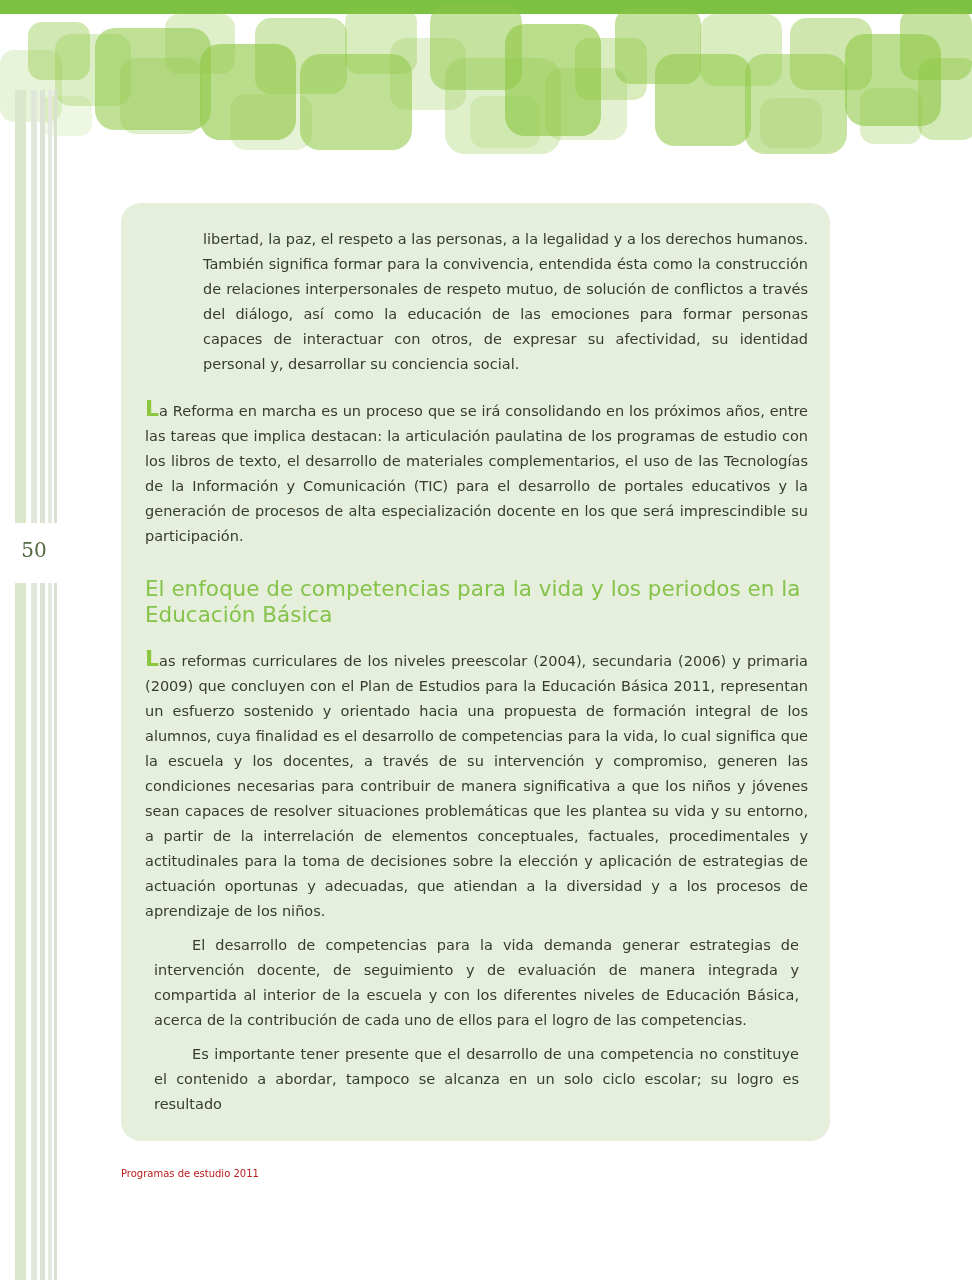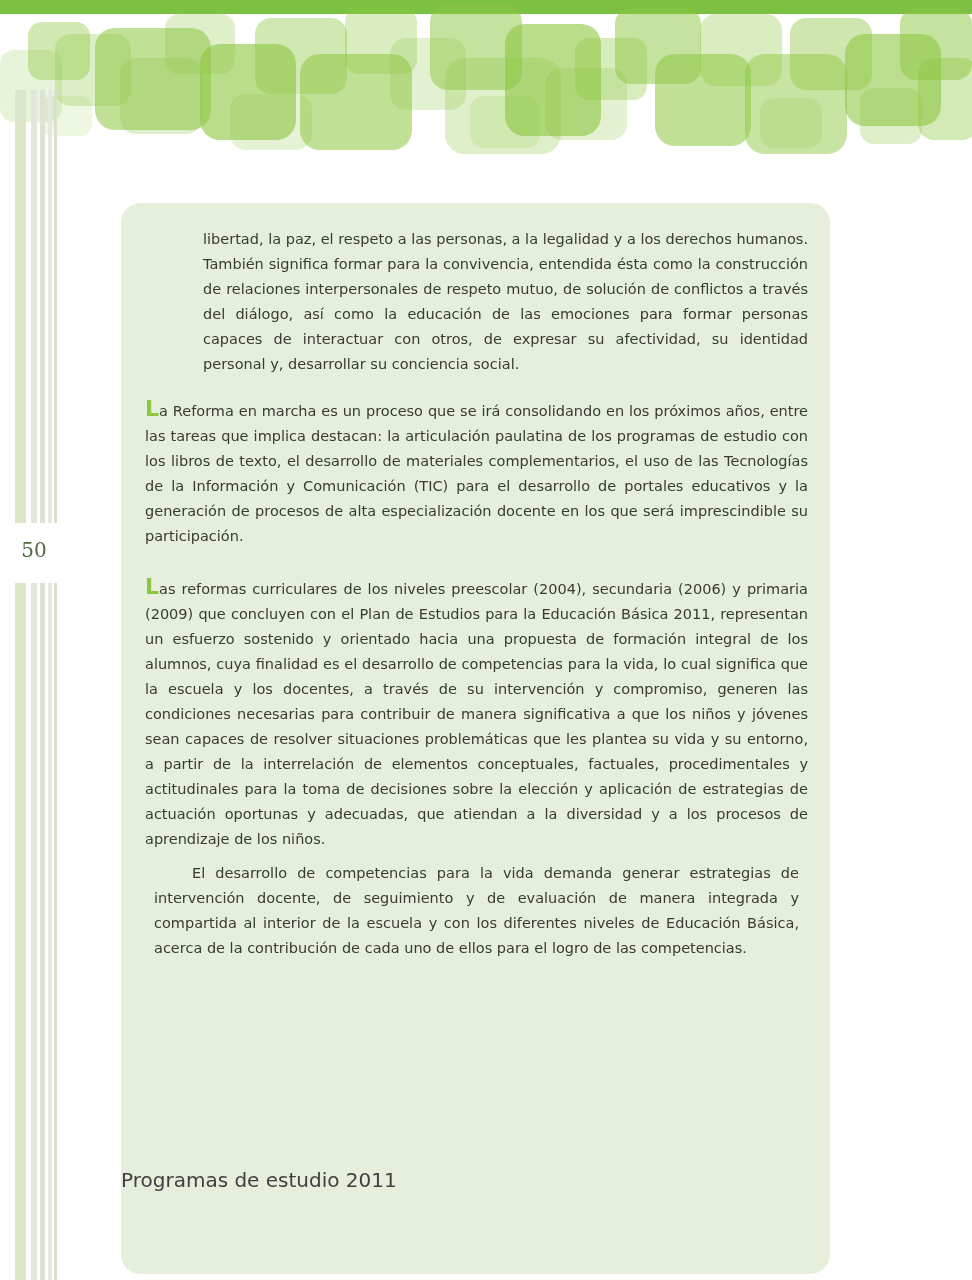--- a/index.html
+++ b/index.html
@@ -25,39 +25,39 @@
   .s3{left:40px;width:5px;background:#dce2d4;}
   .s4{left:48px;width:4px;background:#e4e8de;}
   .s5{left:54px;width:3px;background:#d9e0d0;}
   .page-number{
     position:absolute;left:12px;top:538px;width:44px;text-align:center;
     font-family:"DejaVu Serif","Liberation Serif",serif;
     font-size:20px;color:#50683f;
   }
   
   .content-box{
-    position:absolute;left:121px;top:203px;width:709px;height:1071px;
+    position:absolute;left:121px;top:203px;width:709px;height:938px;
     background:#e6efdc;border-radius:20px;box-sizing:border-box;
     padding:24px 22px 0 24px;overflow:hidden;
     color:#363c31;font-size:14.5px;line-height:25px;text-align:justify;
   }
   .quote{margin:0 0 21px 58px;}
   .para{margin:0 0 27px 0;}
   .drop-cap{
     color:#8cc63f;font-size:22px;line-height:22px;font-weight:bold;
   }
   .section-heading{
     color:#85c34a;font-size:21.5px;line-height:26px;font-weight:normal;
     margin:0 0 20px 0;text-align:left;
   }
   .indent{text-indent:38px;margin:9px;}
   
   .footer-text{
     position:absolute;left:121px;top:1168px;
-    color:#404040;font-size:20px;
+    color:#b91c1c;font-size:10px;
   }
 </style>
 </head>
 <body>
 
 <div class="top-bar"></div>
 <div class="collage" id="collage">
     <div style="left: 0px; top: 50px; width: 62px; height: 72px; border-radius: 14px; background: rgb(140, 198, 63); opacity: 0.2;"></div>
     <div style="left: 28px; top: 22px; width: 62px; height: 58px; border-radius: 14px; background: rgb(140, 198, 63); opacity: 0.4;"></div>
     <div style="left: 55px; top: 34px; width: 76px; height: 72px; border-radius: 16px; background: rgb(140, 198, 63); opacity: 0.3;"></div>
@@ -103,20 +103,22 @@
   <div class="stripe s3"></div>
   <div class="stripe s4"></div>
   <div class="stripe s5"></div>
 </div>
 
 <div class="content-box">
   <p class="quote">libertad, la paz, el respeto a las personas, a la legalidad y a los derechos humanos. También significa formar para la convivencia, entendida ésta como la construcción de relaciones interpersonales de respeto mutuo, de solución de conflictos a través del diálogo, así como la educación de las emociones para formar personas capaces de interactuar con otros, de expresar su afectividad, su identidad personal y, desarrollar su conciencia social.</p>
 
   <p class="para"><span class="drop-cap">L</span><span>a Reforma en marcha es un proceso que se irá consolidando en los próximos años, entre las tareas que implica destacan: la articulación paulatina de los programas de estudio con los libros de texto, el desarrollo de materiales complementarios, el uso de las Tecnologías de la Información y Comunicación (TIC) para el desarrollo de portales educativos y la generación de procesos de alta especialización docente en los que será imprescindible su participación.</span></p>
 
+  <h2 class="section-heading">El enfoque de competencias para la vida y los periodos en la Educación Básica</h2>
 
   <p class="para" style="margin-bottom:0"><span class="drop-cap">L</span><span>as reformas curriculares de los niveles preescolar (2004), secundaria (2006) y primaria (2009) que concluyen con el Plan de Estudios para la Educación Básica 2011, representan un esfuerzo sostenido y orientado hacia una propuesta de formación integral de los alumnos, cuya finalidad es el desarrollo de competencias para la vida, lo cual significa que la escuela y los docentes, a través de su intervención y compromiso, generen las condiciones necesarias para contribuir de manera significativa a que los niños y jóvenes sean capaces de resolver situaciones problemáticas que les plantea su vida y su entorno, a partir de la interrelación de elementos conceptuales, factuales, procedimentales y actitudinales para la toma de decisiones sobre la elección y aplicación de estrategias de actuación oportunas y adecuadas, que atiendan a la diversidad y a los procesos de aprendizaje de los niños.</span></p>
 
   <p class="indent">El desarrollo de competencias para la vida demanda generar estrategias de intervención docente, de seguimiento y de evaluación de manera integrada y compartida al interior de la escuela y con los diferentes niveles de Educación Básica, acerca de la contribución de cada uno de ellos para el logro de las competencias.</p>
 
+  <p class="indent">Es importante tener presente que el desarrollo de una competencia no constituye el contenido a abordar, tampoco se alcanza en un solo ciclo escolar; su logro es resultado</p>
 </div>
 
 <div class="footer-text">Programas de estudio 2011</div>
 
 </body></html>

